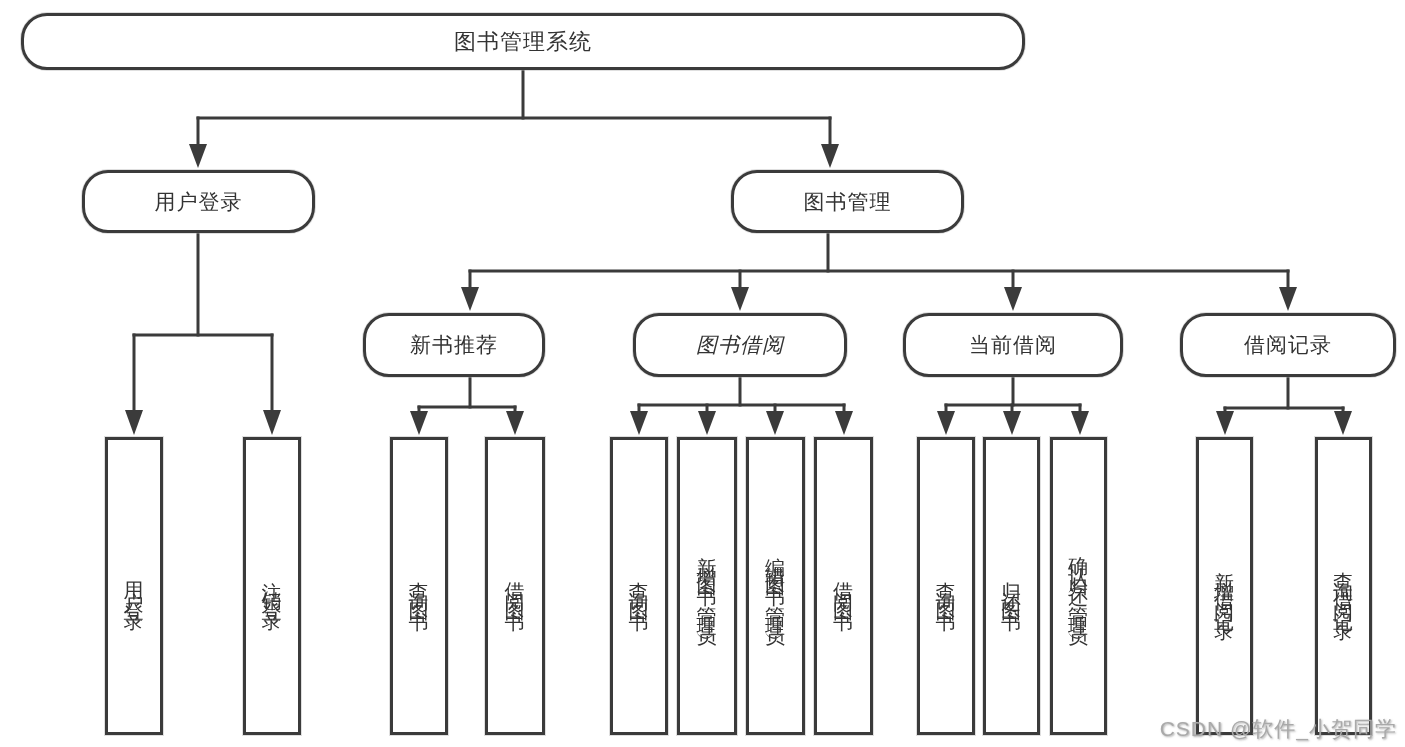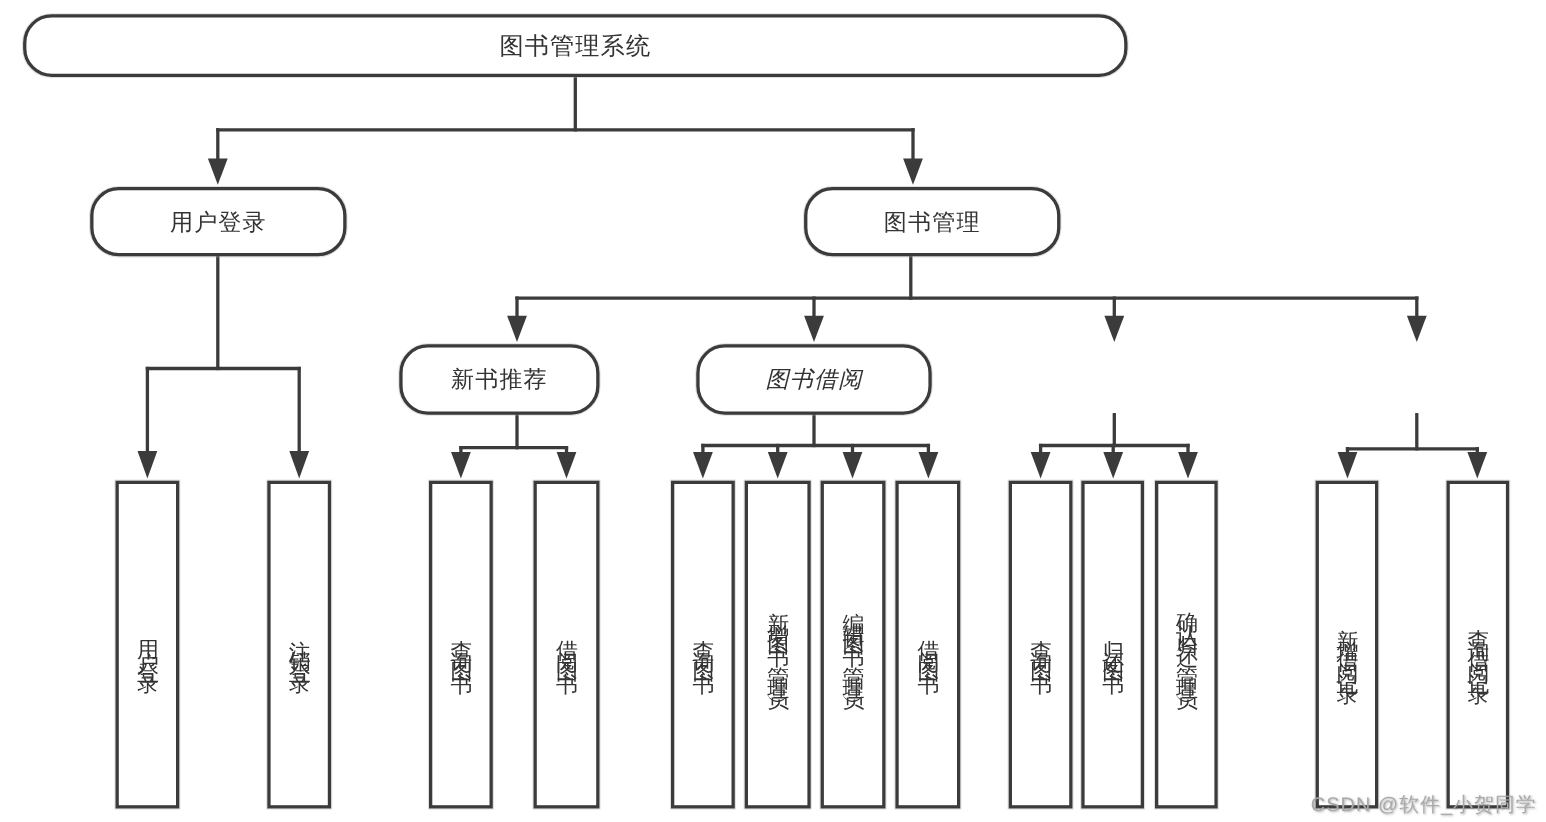--- a/index.html
+++ b/index.html
@@ -38,21 +38,21 @@
   #n-leaf-add-admin{left:677px;top:437px;width:60px;height:298px;}
   #n-leaf-edit-admin{left:746px;top:437px;width:59px;height:298px;}
   #n-leaf-borrow-b{left:814px;top:437px;width:59px;height:298px;}
   #n-leaf-query-c{left:917px;top:437px;width:58px;height:298px;}
   #n-leaf-return{left:983px;top:437px;width:57px;height:298px;}
   #n-leaf-confirm-admin{left:1050px;top:437px;width:57px;height:298px;}
   #n-leaf-add-record{left:1196px;top:437px;width:57px;height:298px;}
   #n-leaf-query-record{left:1315px;top:437px;width:57px;height:298px;}
   .watermark{
     position:absolute;right:8px;bottom:4px;z-index:5;
-    font-size:18px;color:#a9a9a9;letter-spacing:1px;white-space:nowrap;
+    font-size:21px;color:#a9a9a9;letter-spacing:1px;white-space:nowrap;
     text-shadow:1px 1px 2px rgba(110,110,110,.55);
   }
 </style>
 </head>
 <body>
 
 <div class="canvas">
 
   <svg class="connectors" width="1405" height="747" viewBox="0 0 1405 747" xmlns="http://www.w3.org/2000/svg">
     <g stroke="#3b3b3b" stroke-width="3" fill="none" stroke-linecap="square">
@@ -120,20 +120,22 @@
     </g>
   </svg>
 
   <div class="box h" id="n-root">图书管理系统</div>
 
   <div class="box h" id="n-user-login">用户登录</div>
   <div class="box h" id="n-book-mgmt">图书管理</div>
 
   <div class="box h" id="n-new-book-rec">新书推荐</div>
   <div class="box h" id="n-book-borrow">图书借阅</div>
+  <div class="box h" id="n-current-borrow">当前借阅</div>
+  <div class="box h" id="n-borrow-records">借阅记录</div>
 
   <div class="box leaf" id="n-leaf-user-login">用户登录</div>
   <div class="box leaf" id="n-leaf-logout">注销登录</div>
   <div class="box leaf" id="n-leaf-query-a">查询图书</div>
   <div class="box leaf" id="n-leaf-borrow-a">借阅图书</div>
   <div class="box leaf" id="n-leaf-query-b">查询图书</div>
   <div class="box leaf" id="n-leaf-add-admin">新增图书（管理员）</div>
   <div class="box leaf" id="n-leaf-edit-admin">编辑图书（管理员）</div>
   <div class="box leaf" id="n-leaf-borrow-b">借阅图书</div>
   <div class="box leaf" id="n-leaf-query-c">查询图书</div>

